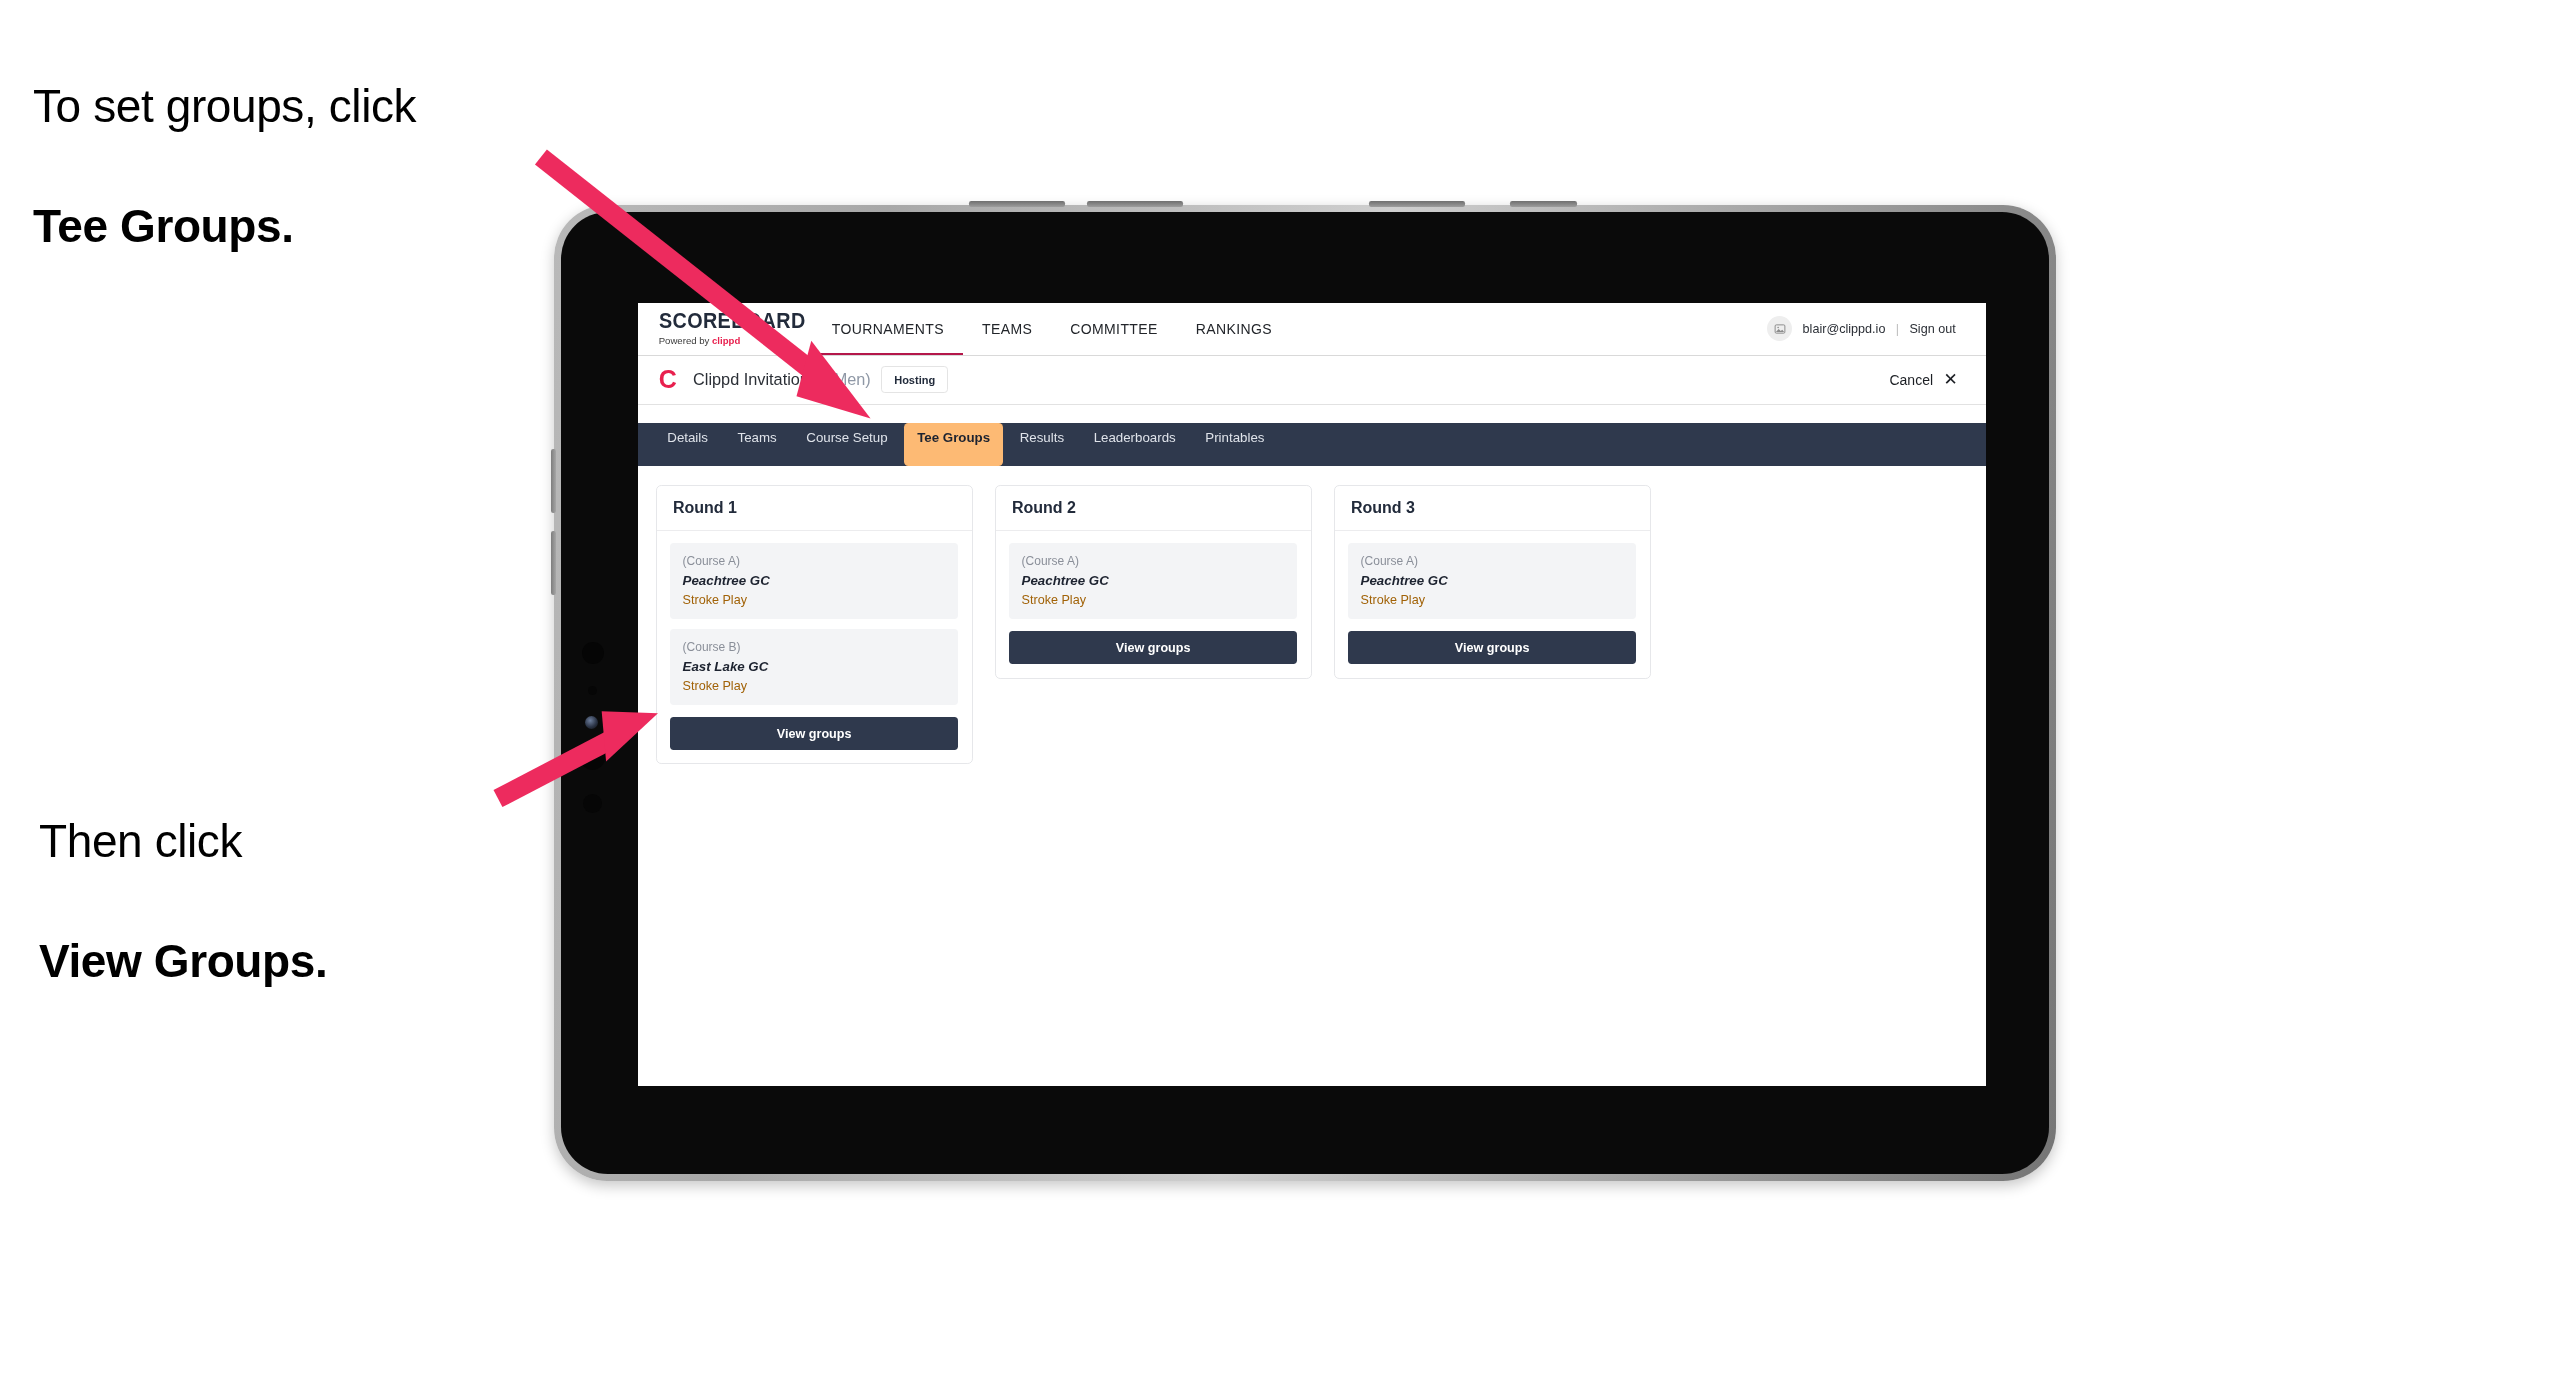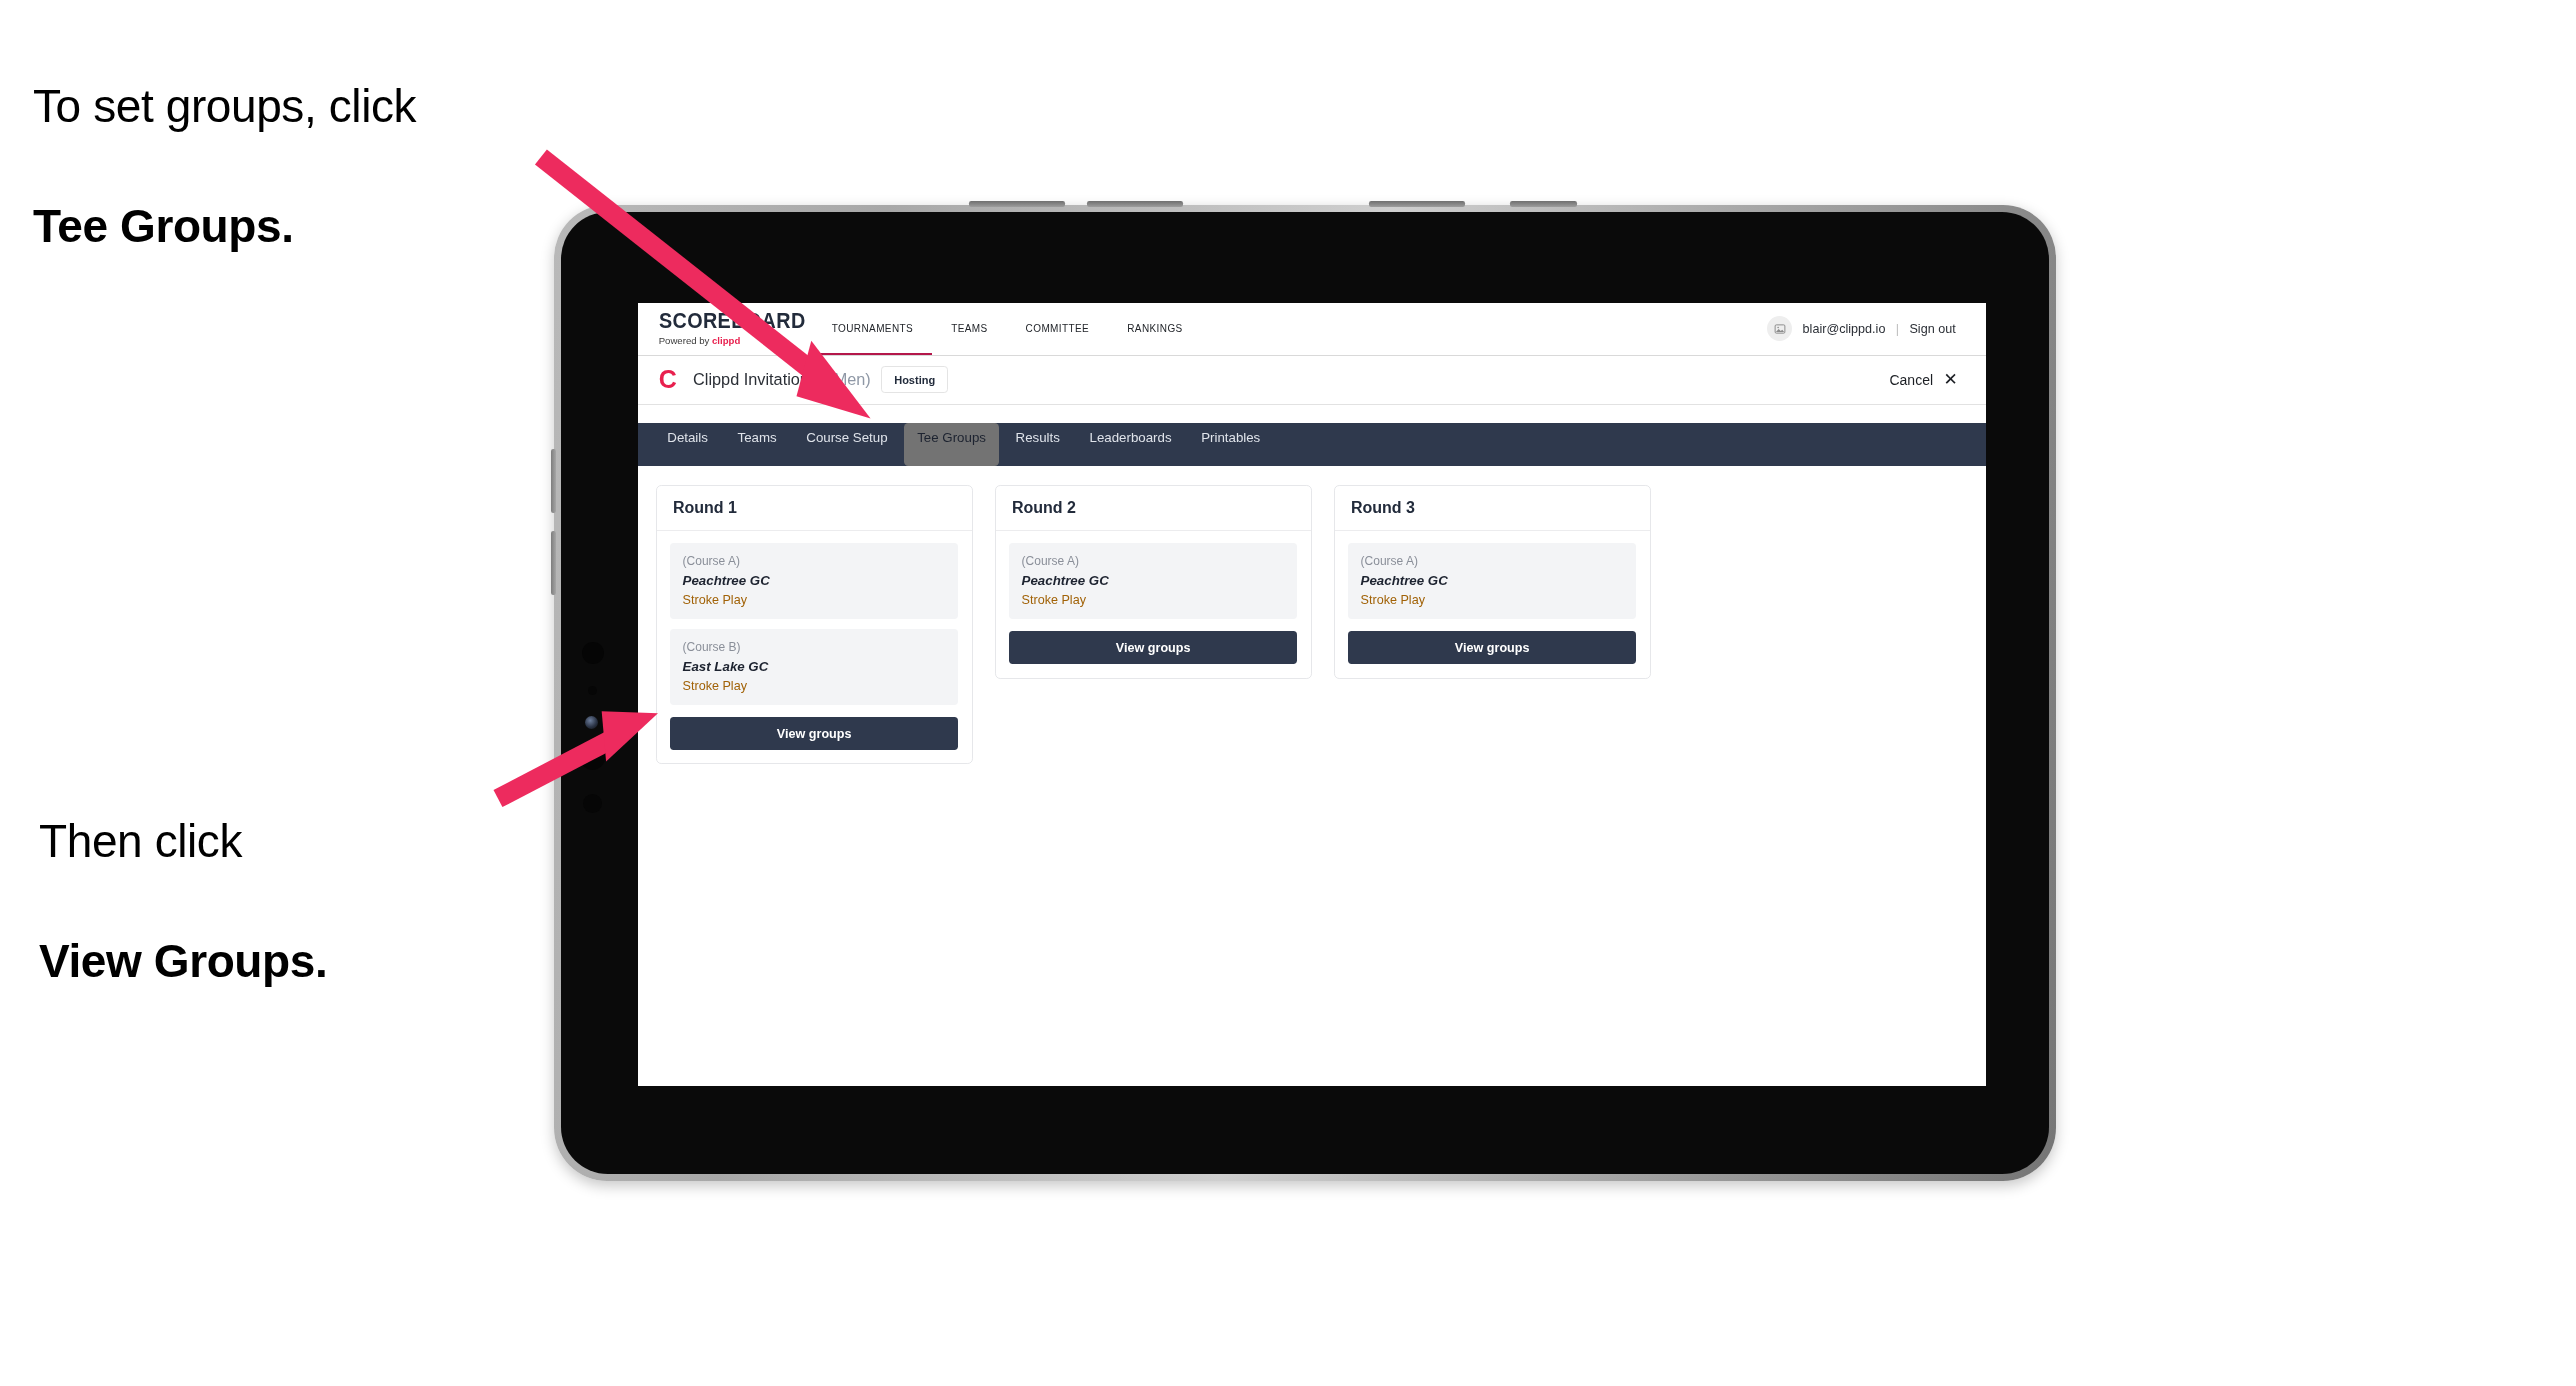--- a/index.html
+++ b/index.html
@@ -139,21 +139,21 @@
   }
   #brand-sub .brand-clippd { color: #e8204e; font-weight: 700; }
 
   #nav-links { display: flex; align-items: center; height: 100%; margin-left: 30px; }
   .nav-link {
     position: relative;
     height: 100%;
     display: flex;
     align-items: center;
     padding: 0 19px;
-    font-size: 10px;
+    font-size: 14px;
     letter-spacing: 0.4px;
     color: #22252a;
     cursor: pointer;
   }
   .nav-link.active::after {
     content: "";
     position: absolute;
     left: 0; right: 0; bottom: -0.7px;
     height: 2.2px;
     background: #b4174a;
@@ -237,23 +237,23 @@
   }
   .tab {
     padding: 7.4px 13.3px;
     font-size: 13.3px;
     color: #dfe3ea;
     border-radius: 4.4px;
     cursor: pointer;
     white-space: nowrap;
   }
   .tab.active {
-    background: #737373;
+    background: #fdba74;
     color: #1d2330;
-    font-weight: 400;
+    font-weight: 700;
   }
 
   
   #content {
     background: #ffffff;
     padding: 19px 18px;
     display: flex;
     gap: 22px;
     align-items: flex-start;
   }

